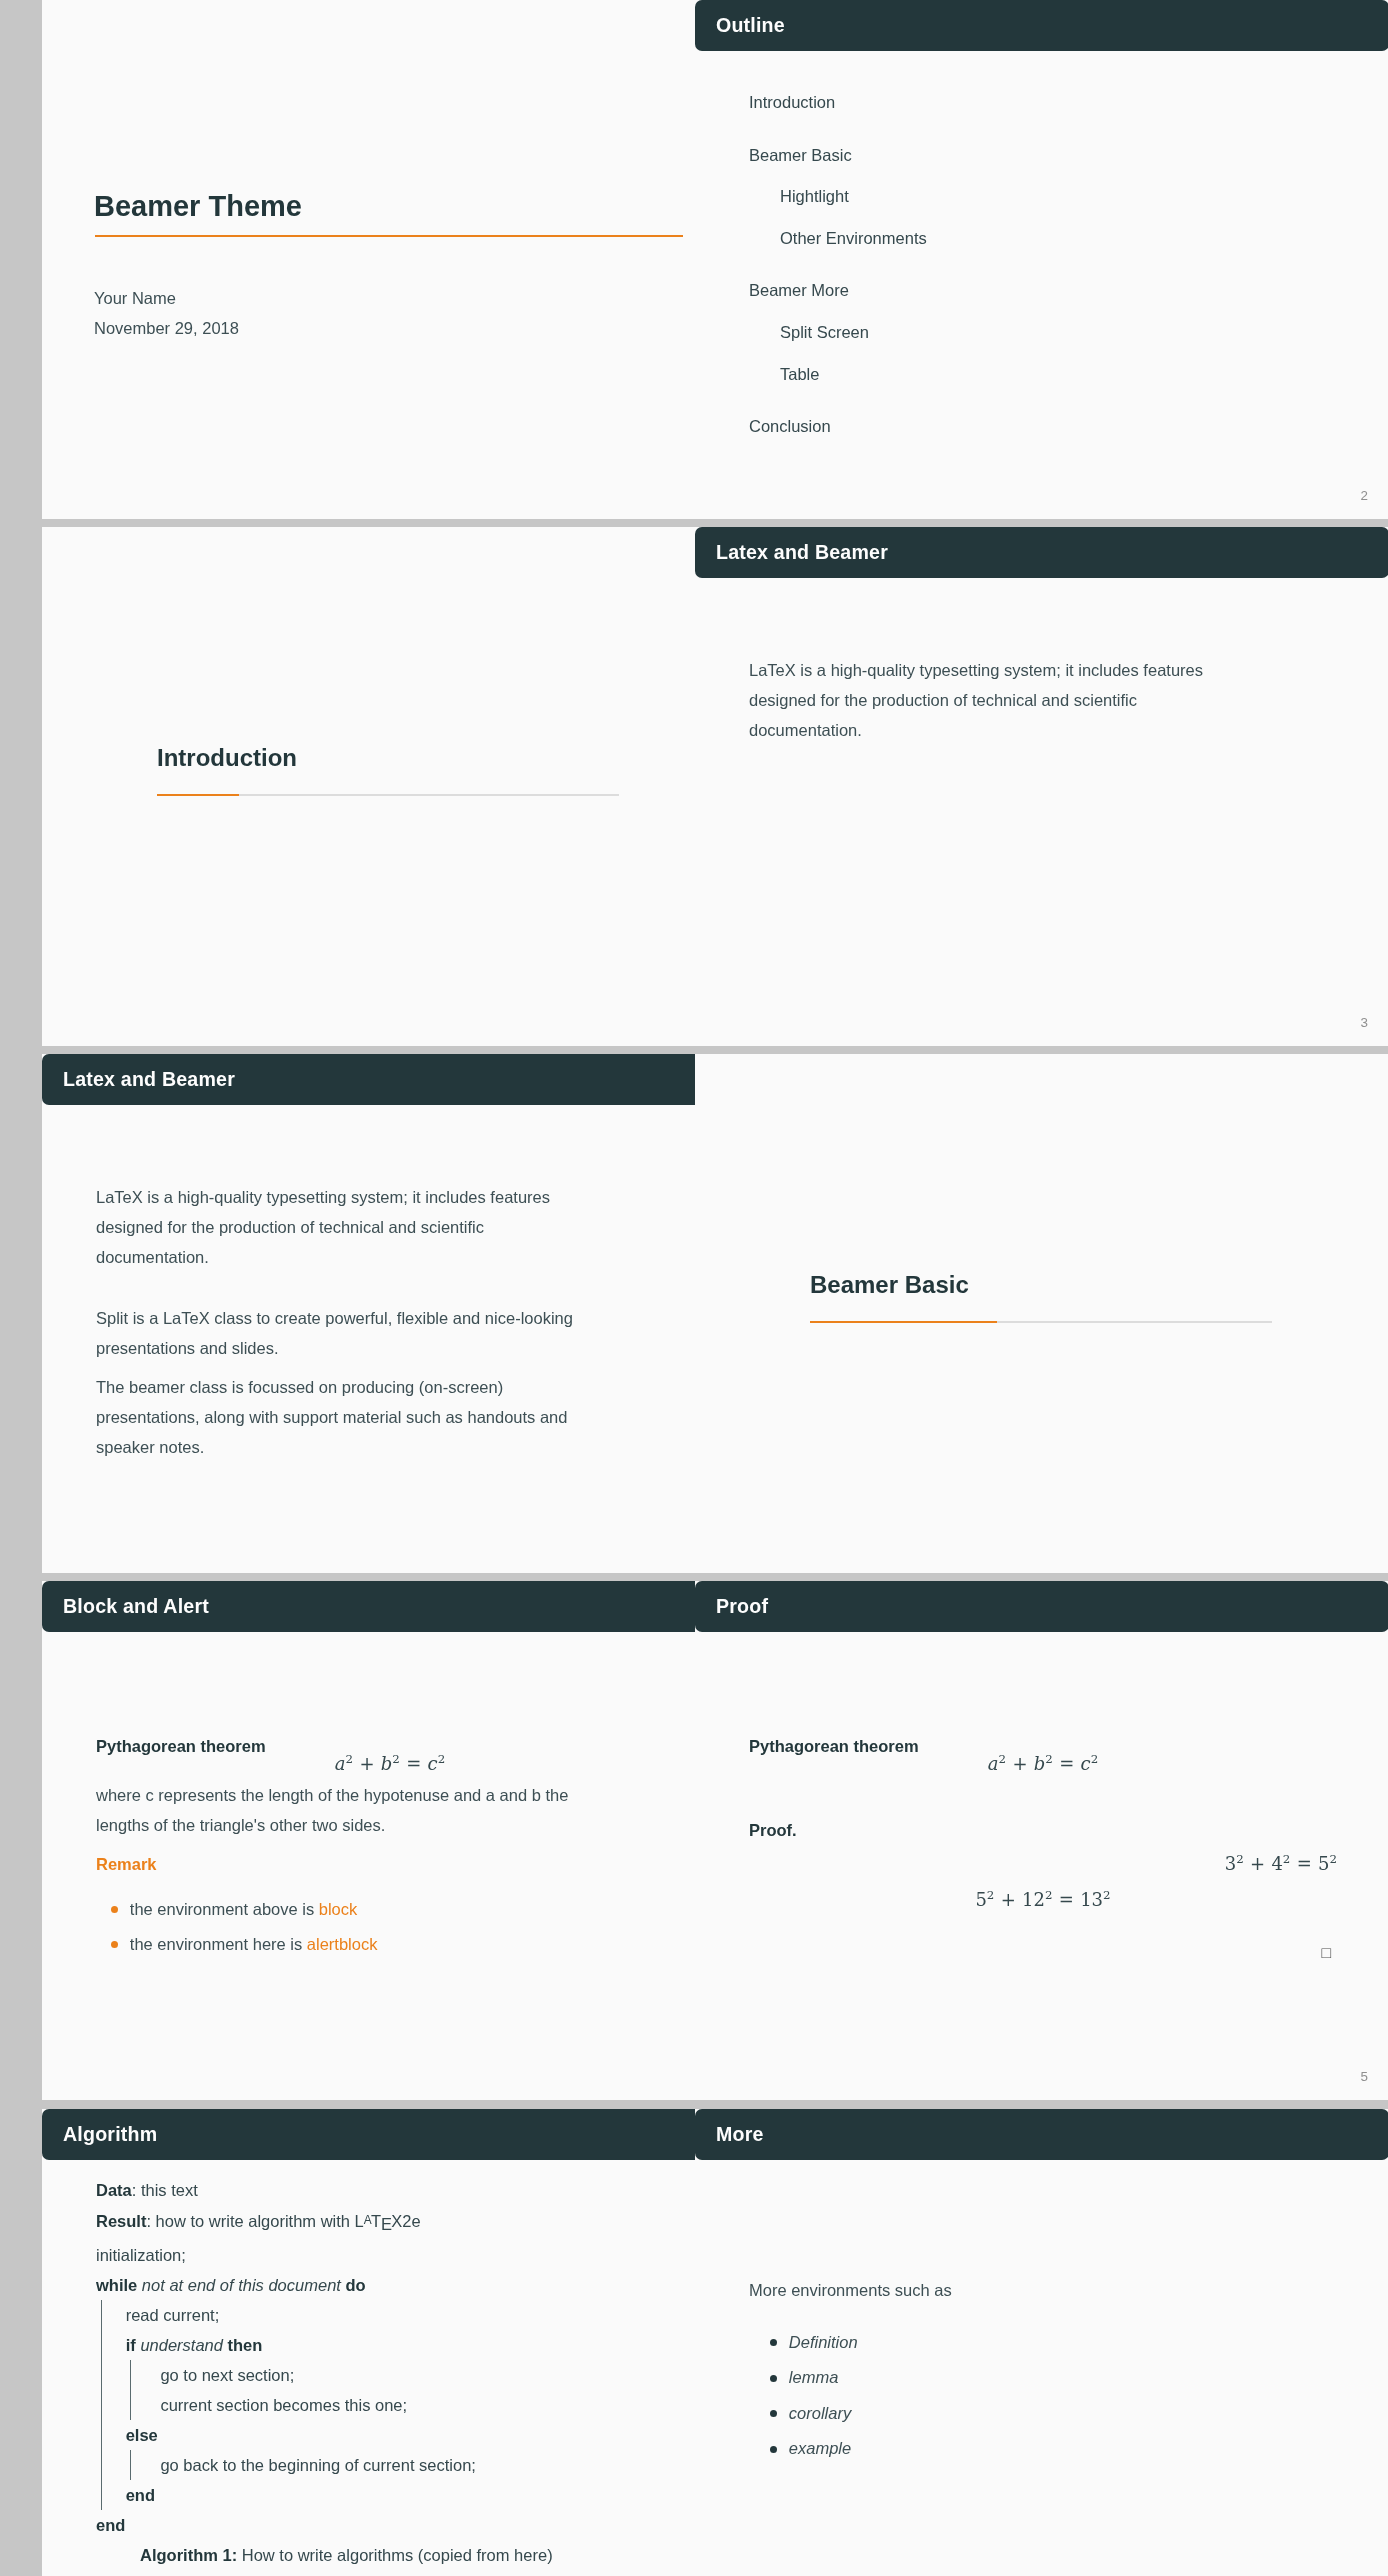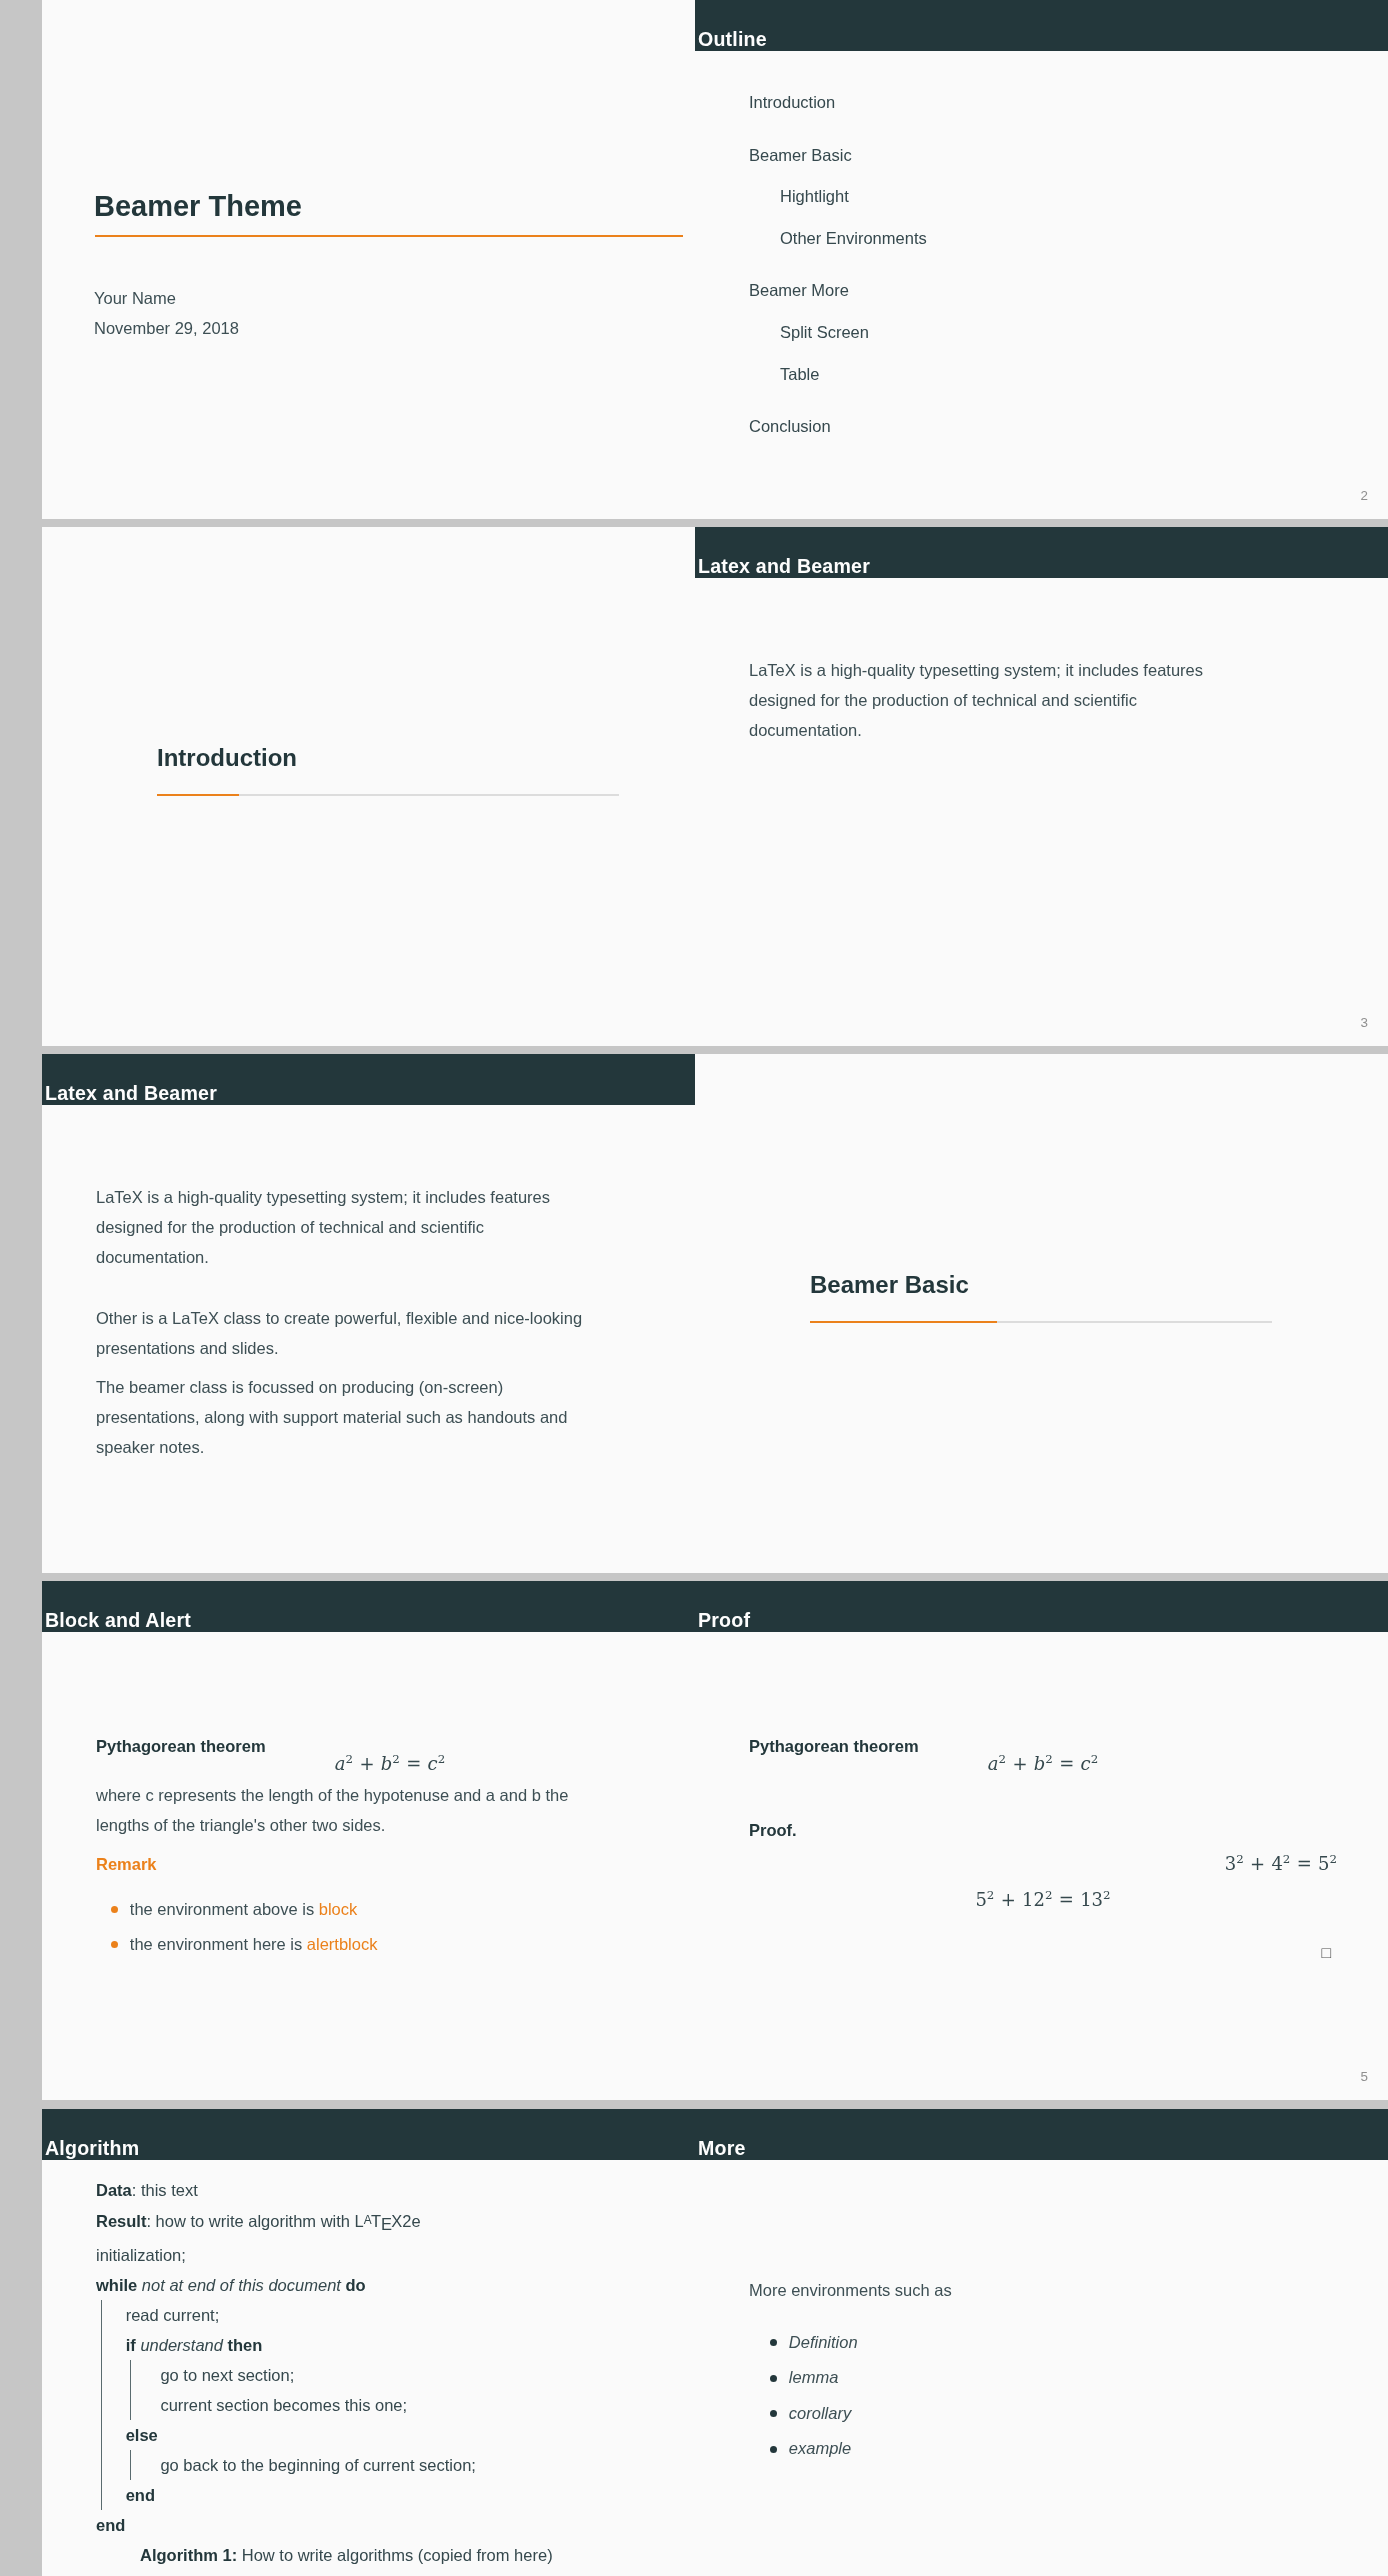--- a/index.html
+++ b/index.html
@@ -3,21 +3,21 @@
 <meta charset="utf-8">
 <style>
   html,body{margin:0;padding:0;}
   body{background:#c6c6c6;font-family:"Liberation Sans",sans-serif;}
   #canvas{position:relative;width:1389px;height:2576px;background:#c6c6c6;overflow:hidden;}
 
   .slide{position:absolute;width:694px;height:519px;background:#fafafa;color:#3d4f54;overflow:hidden;}
   .colL{left:0;margin-left:42px;} .colR{left:695px;}
   .r1{top:0;} .r2{top:527px;} .r3{top:1054px;} .r4{top:1581px;} .r5{top:2109px;}
 
-  .frame-header{position:absolute;top:0;left:0;right:0;height:51px;background:#23373b;display:flex;align-items:flex-end;padding:0 3px;}
+  .frame-header{position:absolute;top:0;left:0;right:0;height:51px;background:#23373b;display:flex;align-items:center;padding:0 21px;border-radius:7px;}
   .frame-header .ft{color:#fdfdfd;font-size:19.6px;font-weight:700;letter-spacing:0.2px;}
   .page-num{position:absolute;right:21px;bottom:15.7px;font-size:13.4px;color:#8f8f8f;}
 
   
   .pres-title{position:absolute;left:52px;top:171px;font-size:29px;font-weight:700;color:#23373b;}
   .title-rule{position:absolute;left:53px;top:235px;width:588px;height:1.6px;background:#eb811b;}
   .author{position:absolute;left:52px;top:289px;font-size:16.5px;}
   .date{position:absolute;left:52px;top:319px;font-size:16.5px;}
 
   
@@ -126,21 +126,21 @@
     </div>
     <div class="page-num">3</div>
   </section>
 
   <section class="slide colL r3">
     <header class="frame-header">
       <span class="ft">Latex and Beamer</span>
     </header>
     <div class="latex-body">
       <p>LaTeX is a high-quality typesetting system; it includes features designed for the production of technical and scientific documentation.</p>
-      <p class="gap-lg">Other is a LaTeX class to create powerful, flexible and nice-looking presentations and slides.</p>
+      <p class="gap-lg">Split is a LaTeX class to create powerful, flexible and nice-looking presentations and slides.</p>
       <p class="gap-sm">The beamer class is focussed on producing (on-screen) presentations, along with support material such as handouts and speaker notes.</p>
     </div>
     <div class="page-num">3</div>
   </section>
 
   <section class="slide colR r3">
     <div class="section-title">Beamer Basic</div>
     <div class="section-progress">
       <div class="fill fill-basic"></div>
     </div>

